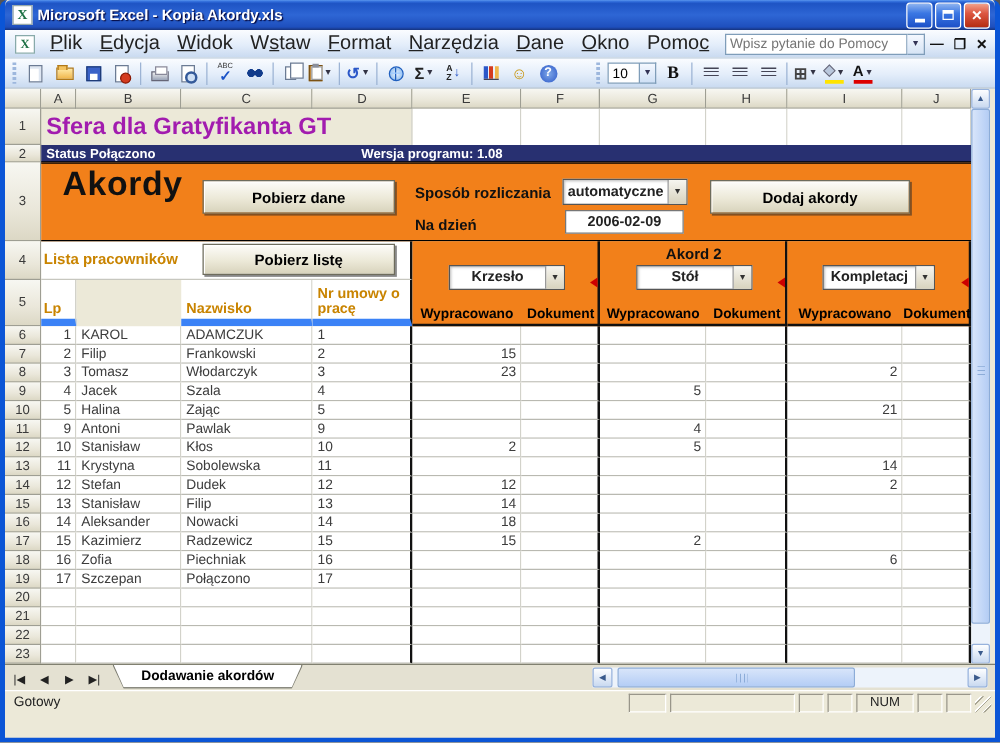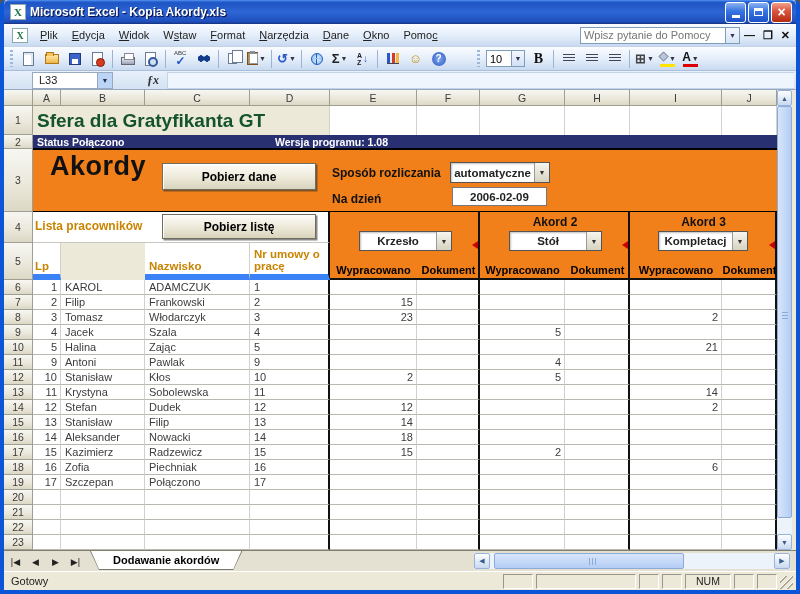--- a/index.html
+++ b/index.html
@@ -17,21 +17,21 @@
     display:flex;align-items:center;justify-content:center;color:#fff;font-weight:bold}
   .tb-blue{background:linear-gradient(180deg,#8DB3F0,#3B77E3 40%,#1C50C8)}
   .tb-red{background:linear-gradient(180deg,#F1A28B,#DD5742 40%,#B32B10);font-size:14px}
   .tb-min i{display:block;width:8px;height:3px;background:#fff;margin-top:9px}
   .tb-max i{display:block;width:9px;height:8px;border:1px solid #fff;border-top-width:3px}
   
   .bluebar{background:linear-gradient(180deg,#FAFCFF,#E3EDFA 55%,#C9DAF0);display:flex;align-items:center}
   .menubar{height:23px;padding:0 2px;border-bottom:1px solid #C2D3EA}
   .book-icon{width:16px;height:15px;background:#fff;border:1px solid #8aa;margin:0 5px 0 6px;
     display:flex;align-items:center;justify-content:center;font-weight:bold;font-size:10px;color:#1E7145;font-family:"Liberation Serif",serif}
-  .menu-item{font-size:11px;color:#222;padding:3px 7px;white-space:nowrap;cursor:default}
+  .menu-item{font-size:16px;color:#222;padding:3px 7px;white-space:nowrap;cursor:default}
   .qbox{margin-left:auto;display:flex;align-items:center}
   .qbox input{width:146px;height:17px;border:1px solid #7F9DB9;font-size:11px;padding:0 3px;color:#555;font-family:inherit}
   .qdd{width:14px;height:17px;background:linear-gradient(#F4F8FF,#D6E4F5);border:1px solid #7F9DB9;border-left:none;
     font-size:7px;display:flex;align-items:center;justify-content:center;color:#335}
   .wctl{font-size:11px;color:#111;padding:0 4px;font-weight:bold}
   .toolbar{height:24px;padding:0 2px;border-bottom:1px solid #A9BED9}
   .thandle{width:3px;height:17px;margin:0 4px;background:repeating-linear-gradient(180deg,#9DB7DD 0 2px,transparent 2px 4px)}
   .tsep{width:1px;height:18px;background:#9CB3D4;margin:0 3px}
   .ic{width:21px;height:20px;display:flex;align-items:center;justify-content:center;position:relative;margin:0 1px;border-radius:2px}
   .dd{font-size:7px;color:#334;margin-left:1px}
@@ -81,21 +81,21 @@
   #grid{position:absolute;left:0;top:0;display:grid}
   .hdr{background:linear-gradient(#F7F7F2,#EAE7DA 60%,#DCD8C5);border-right:1px solid #9e9e93;border-bottom:1px solid #9e9e93;
     display:flex;align-items:center;justify-content:center;font-size:10.5px;color:#3a3a3a}
   .c{background:#fff;border-right:1px solid #D2D2CA;border-bottom:1px solid #B9B9B1;font-size:11px;color:#3c3c3c;
     display:flex;align-items:center;overflow:hidden;white-space:nowrap;padding:0 2px}
   .num{justify-content:flex-end;padding-right:3px}
   .t{padding-left:4px}
   .sepR{border-right:2px solid #111}
   .sepB{border-bottom:6px solid #3b82f6}
   .r1{border-bottom:none}
-  .title-cell{font-size:19px;font-weight:bold;color:#14532d;overflow:visible;z-index:2;padding-left:4px;background:transparent}
+  .title-cell{font-size:19px;font-weight:bold;color:#a21caf;overflow:visible;z-index:2;padding-left:4px;background:transparent}
   .navy{background:#283071;position:relative;border-bottom:1px solid #000}
   .navy b{position:absolute;top:1px;color:#fff;font-size:10.5px;white-space:nowrap}
   .oband{background:#F2801A;position:relative}
   .band3{border-top:1px solid #000;border-bottom:1px solid #000}
   .r4area{border-bottom:1px solid #C7C7BF}
   .gold{color:#C98400;font-weight:bold;align-items:flex-end;padding-bottom:2px;font-size:11.5px}
   .wrap{white-space:normal;line-height:12px}
   .akb{border-bottom:2px solid #111}
   
   .ov{position:absolute;z-index:5}
@@ -282,26 +282,20 @@
           <span class="fc-a">A</span>
           <span class="bar-under" style="background:#D00"></span>
           <span class="dd">▼</span>
         </span>
         <span class="ic">
           <span class="shape-chevron"></span>
         </span>
       </span>
   </div>
 
-  <div class="fbar">
-    <span class="namebox">L33</span>
-    <span class="namedd">▼</span>
-    <span class="fx">ƒx</span>
-    <span class="ffield"></span>
-  </div>
 
   <div class="sheet">
     <div id="grid" style="grid-template-columns: 29px 28px 84px 105px 80px 87px 63px 85px 65px 92px 55px; grid-template-rows: 16px 29px 14px 63px 31px 37px 15px 15px 15px 15px 15px 15px 15px 15px 15px 15px 15px 15px 15px 15px 15px 15px 15px 15px;">
         <div class="hdr" style="grid-area: 1 / 1;"></div>
         <div class="hdr" style="grid-area: 1 / 2;">A</div>
         <div class="hdr" style="grid-area: 1 / 3;">B</div>
         <div class="hdr" style="grid-area: 1 / 4;">C</div>
         <div class="hdr" style="grid-area: 1 / 5;">D</div>
         <div class="hdr" style="grid-area: 1 / 6;">E</div>
         <div class="hdr" style="grid-area: 1 / 7;">F</div>
@@ -334,21 +328,21 @@
         <div class="hdr" style="grid-area: 24 / 1;">23</div>
         <div class="c r1 title-cell" style="grid-area: 2 / 2 / auto / 6;">Sfera dla Gratyfikanta GT</div>
         <div class="c r1" style="grid-area: 2 / 6;"></div>
         <div class="c r1" style="grid-area: 2 / 7;"></div>
         <div class="c r1" style="grid-area: 2 / 8;"></div>
         <div class="c r1" style="grid-area: 2 / 9;"></div>
         <div class="c r1" style="grid-area: 2 / 10;"></div>
         <div class="c r1" style="grid-area: 2 / 11;"></div>
         <div class="navy" style="grid-area: 3 / 2 / auto / 12;">
           <b style="left: 4px;">Status Połączono</b>
-          <b style="left: 242px;">Wersja programu: 1.08</b>
+          <b style="left: 256px;">Wersja programu: 1.08</b>
         </div>
         <div class="oband band3" style="grid-area: 4 / 2 / auto / 12;"></div>
         <div class="c r4area sepR" style="grid-area: 5 / 2 / auto / 6;"></div>
         <div class="c gold sepB" style="grid-area: 6 / 2;">Lp</div>
         <div class="c gold sepB t" style="grid-area: 6 / 4;">Nazwisko</div>
         <div class="c gold sepB sepR t wrap" style="grid-area: 6 / 5;">Nr umowy o pracę</div>
         <div class="oband akb sepR" style="grid-area: 5 / 6 / 7 / 8;"></div>
         <div class="oband akb sepR" style="grid-area: 5 / 8 / 7 / 10;"></div>
         <div class="oband akb sepR" style="grid-area: 5 / 10 / 7 / 12;"></div>
         <div class="c num" style="grid-area: 7 / 2;">1</div>
@@ -535,20 +529,21 @@
 
     <div class="ov big-title" style="left:46px;top:61px">Akordy</div>
     <button class="ov xl-btn" style="left:158px;top:73px;width:154px;height:27px">Pobierz dane</button>
     <div class="ov lbl" style="left:328px;top:76px">Sposób rozliczania</div>
     <div class="ov combo" style="left:446px;top:72px;width:100px;height:21px">
       <span class="val">automatyczne</span>
       <span class="cbtn">▼</span>
     </div>
     <div class="ov lbl" style="left:328px;top:102px">Na dzień</div>
     <div class="ov datebox" style="left:448px;top:97px;width:95px;height:19px">2006-02-09</div>
+    <button class="ov xl-btn" style="left:564px;top:73px;width:160px;height:27px">Dodaj akordy</button>
 
     <div class="ov lbl-gold" style="left:31px;top:129px">Lista pracowników</div>
     <button class="ov xl-btn" style="left:158px;top:124px;width:154px;height:25px">Pobierz listę</button>
 
     <div class="akov" style="left:326px;width:150px">
       <div class="combo" style="left:29px;width:93px">
         <span class="val">Krzesło</span>
         <span class="cbtn">▼</span>
       </div>
       <span class="ctri"></span>
@@ -559,21 +554,20 @@
       <div class="ak-title">Akord 2</div>
       <div class="combo" style="left:29px;width:93px">
         <span class="val">Stół</span>
         <span class="cbtn">▼</span>
       </div>
       <span class="ctri"></span>
       <span class="wh" style="left:0;width:85px">Wypracowano</span>
       <span class="wh" style="left:85px;width:65px">Dokument</span>
     </div>
     <div class="akov" style="left:626px;width:147px">
-      <div class="ak-title">Akord 3</div>
       <div class="combo" style="left:28px;width:90px">
         <span class="val">Kompletacj</span>
         <span class="cbtn">▼</span>
       </div>
       <span class="ctri"></span>
       <span class="wh" style="left:0;width:92px">Wypracowano</span>
       <span class="wh" style="left:92px;width:55px">Dokument</span>
     </div>
 
     <div class="vscroll">

